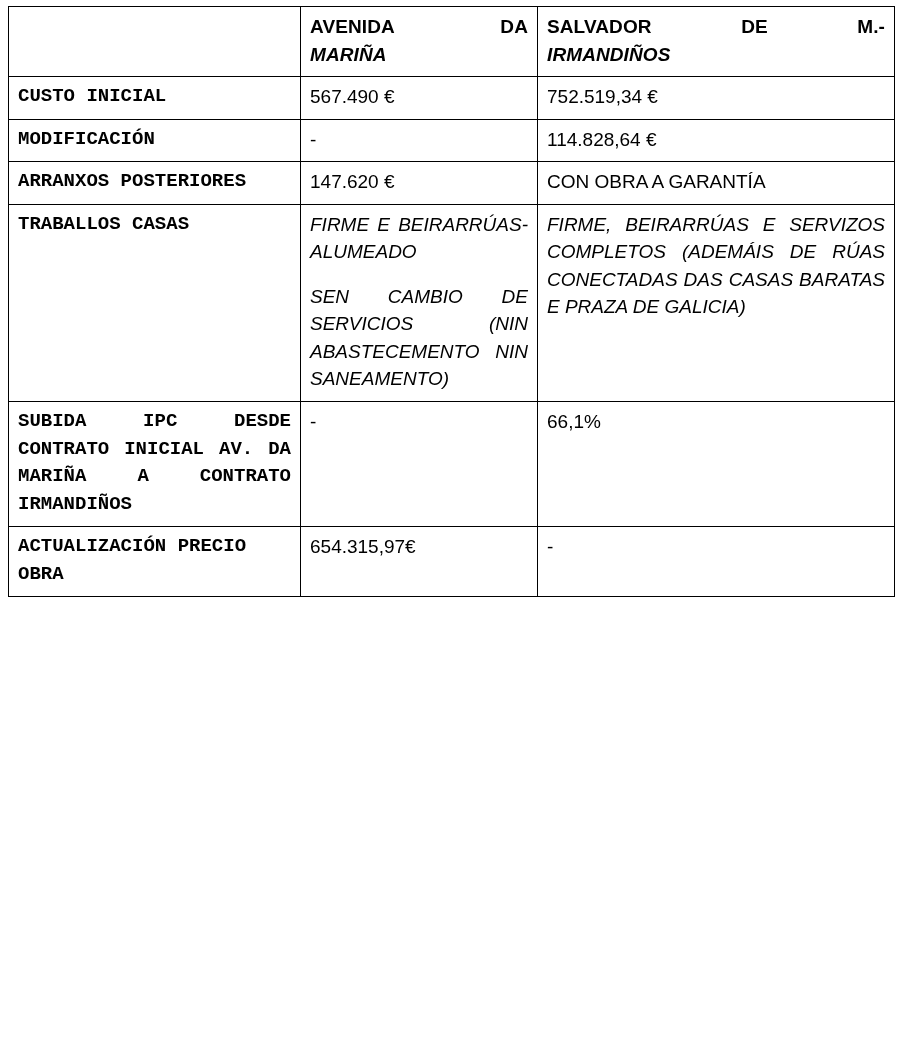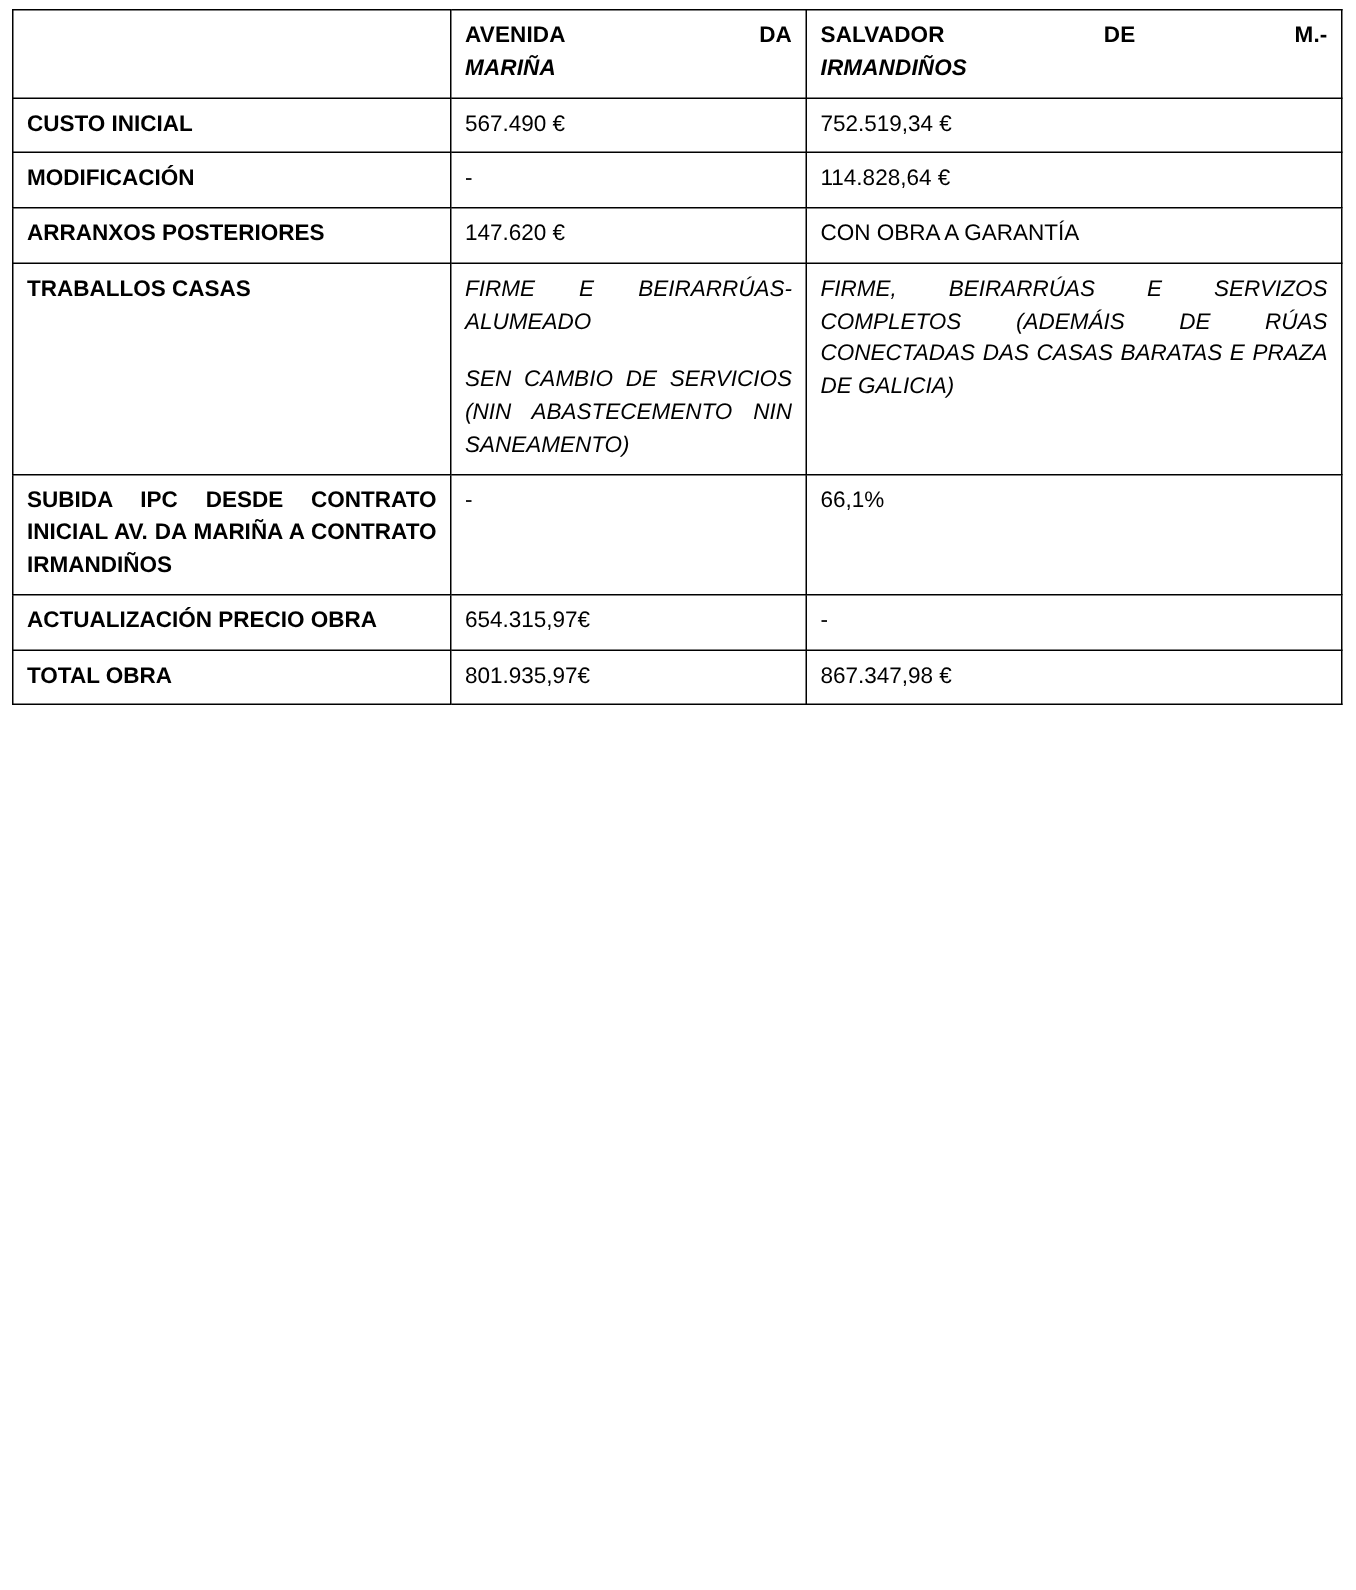--- a/index.html
+++ b/index.html
@@ -20,41 +20,42 @@
   }
   table.comparison {
     border-collapse: collapse;
     width: 886px;
     table-layout: fixed;
   }
   table.comparison td {
     border: 1.5px solid #000000;
     vertical-align: top;
     padding: 6px 9px 8px 9px;
-    font-size: 15px;
+    font-size: 19px;
     line-height: 1.45;
   }
   col.c-label { width: 292px; }
   col.c-av    { width: 237px; }
   col.c-sal   { width: 357px; }
 
   .hdr-cell {
     font-weight: bold;
     text-align: justify;
     text-align-last: justify;
     letter-spacing: 0.1px;
   }
   .hdr-cell .line { display: block; }
   .hdr-cell .line.last {
     text-align: right;
     text-align-last: left;
     font-style: italic;
   }
   .label-cell {
     font-weight: bold;
+    font-family: Liberation Mono, monospace;
   }
   .label-cell.justified {
     text-align: justify;
     text-align-last: left;
   }
   .val-cell {
     font-weight: normal;
   }
   .val-cell.justified {
     text-align: justify;
@@ -121,20 +122,15 @@
         <td class="val-cell">-</td>
         <td class="val-cell">66,1%</td>
       </tr>
 
       <tr>
         <td class="label-cell">ACTUALIZACIÓN PRECIO OBRA</td>
         <td class="val-cell">654.315,97€</td>
         <td class="val-cell">-</td>
       </tr>
 
-      <tr>
-        <td class="label-cell">TOTAL OBRA</td>
-        <td class="val-cell">801.935,97€</td>
-        <td class="val-cell">867.347,98 €</td>
-      </tr>
     </tbody>
   </table>
 </div>
 
 </body></html>

